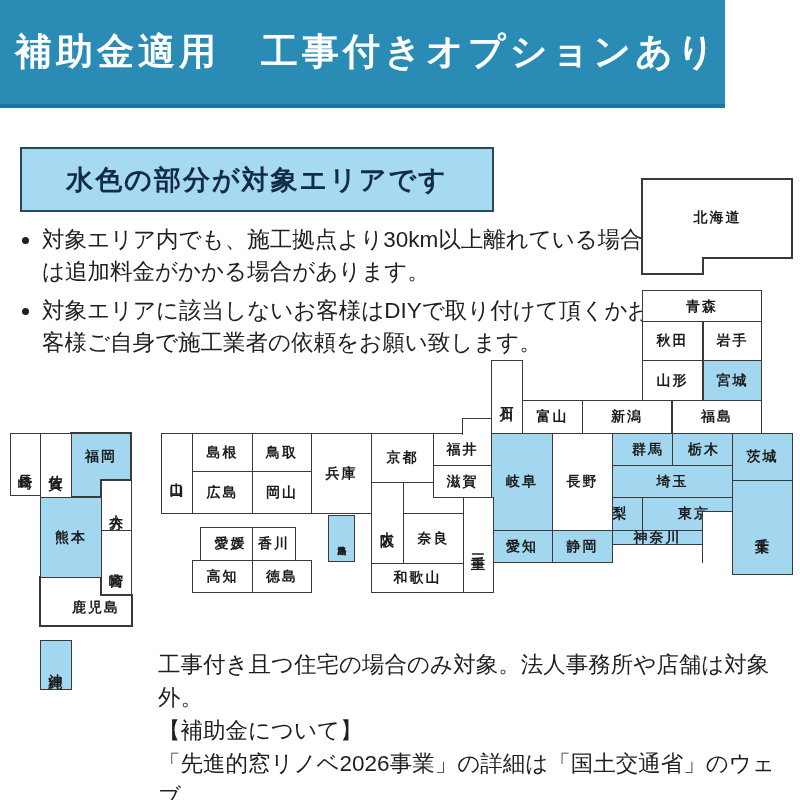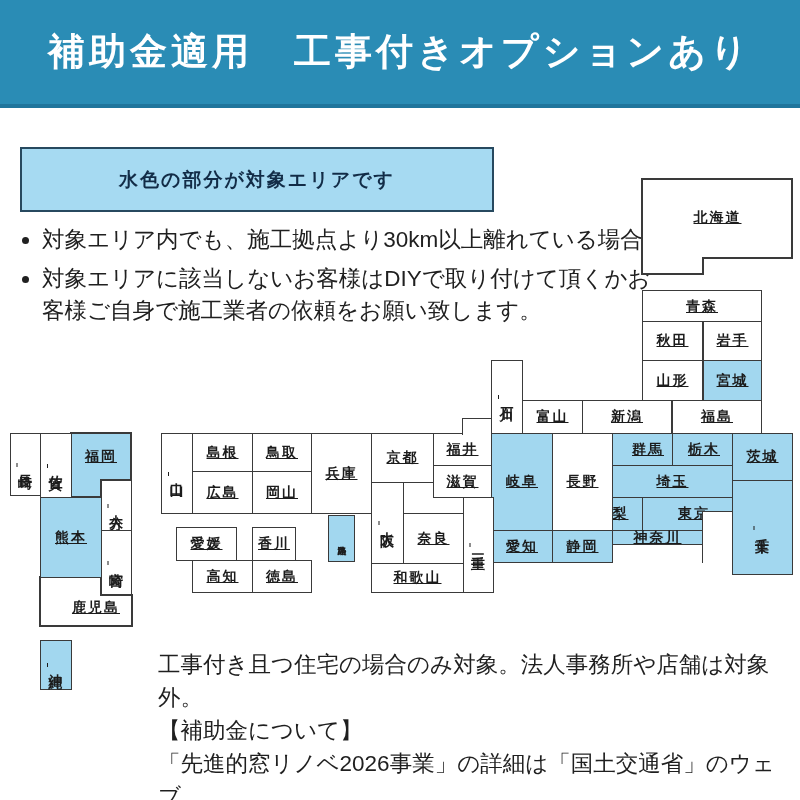--- a/index.html
+++ b/index.html
@@ -1,40 +1,40 @@
 <!DOCTYPE html>
 <html><head>
 <meta charset="utf-8">
 <style>
   html,body{margin:0;padding:0;width:800px;height:800px;background:#fff;overflow:hidden;
     font-family:"Liberation Sans",sans-serif;}
   #page{position:relative;width:800px;height:800px;background:#fff;}
 
   
-  .banner{position:absolute;left:0;top:0;width:800px;height:104px;background:#2a8cb5;
-    border-bottom:4px solid #20759c;display:flex;align-items:center;justify-content:center;}
+  .banner{position:absolute;left:0;top:0;width:716px;height:104px;background:#2a8cb5;
+    border-bottom:4px solid #20759c;display:flex;align-items:center;justify-content:center;padding-left:9px;}
   .banner-title{color:#ffffff;font-size:37px;font-weight:bold;letter-spacing:4px;white-space:nowrap;}
 
   
   .legend-box{position:absolute;left:20px;top:147px;width:470px;height:61px;background:#a6daf2;
     border:2px solid #27495f;display:flex;align-items:center;justify-content:center;}
-  .legend-text{color:#122c47;font-size:19px;font-weight:bold;letter-spacing:2px;white-space:nowrap;}
+  .legend-text{color:#122c47;font-size:27px;font-weight:bold;letter-spacing:2px;white-space:nowrap;}
 
   
   .notes{position:absolute;left:12px;top:224px;width:630px;margin:0;padding:0 0 0 30px;
     font-size:22.5px;line-height:32px;color:#202020;font-weight:500;}
   .notes li{margin-bottom:7px;}
 
   
   .footer{position:absolute;left:158px;top:648px;width:620px;font-size:22.5px;line-height:33px;color:#1f1f1f;}
 
   
   .pref{position:absolute;box-sizing:border-box;background:#fff;border:1.5px solid #3a3a3a;
     display:flex;align-items:center;justify-content:center;color:#1c1c1c;
-    font-size:14px;font-weight:bold;letter-spacing:2px;white-space:nowrap;z-index:1;text-decoration:underline;}
+    font-size:14px;font-weight:bold;letter-spacing:2px;white-space:nowrap;z-index:1;}
   .pref.blue{background:#a2d7ef;}
   .pref.vert{writing-mode:vertical-rl;text-orientation:upright;letter-spacing:2px;}
   .pref.nofill{background:transparent;border:none;z-index:1;}
   .pref.awaji{font-size:9px;letter-spacing:0;}
   .map-svg{position:absolute;left:0;top:0;z-index:0;}
   .step{position:absolute;box-sizing:border-box;background:#fff;z-index:2;
     border:1.5px solid #3a3a3a;}
   .step.fukui{border-bottom:none;}
   .step.bay{border-right:none;border-bottom:none;}
 </style>
@@ -45,21 +45,21 @@
 
   <div class="banner">
     <span class="banner-title">補助金適用　工事付きオプションあり</span>
   </div>
 
   <div class="legend-box">
     <span class="legend-text">水色の部分が対象エリアです</span>
   </div>
 
   <ul class="notes">
-    <li><span>対象エリア内でも、施工拠点より30km以上離れている場合</span><br></li>
+    <li><span>対象エリア内でも、施工拠点より30km以上離れている場合</span><br><span>は追加料金がかかる場合があります。</span></li>
     <li><span>対象エリアに該当しないお客様はDIYで取り付けて頂くかお</span><br><span>客様ご自身で施工業者の依頼をお願い致します。</span></li>
   </ul>
 
   <svg class="map-svg" width="800" height="800" viewBox="0 0 800 800">
     <path d="M642,179 L792,179 L792,258 L703,258 L703,274 L642,274 Z" fill="#ffffff" stroke="#3a3a3a" stroke-width="2"></path>
     <path d="M71,433 L131,433 L131,480 L101,480 L101,497 L71,497 Z" fill="#a2d7ef" stroke="#3a3a3a" stroke-width="2"></path>
     <path d="M40,577 L101,577 L101,595 L132,595 L132,626 L40,626 Z" fill="#ffffff" stroke="#3a3a3a" stroke-width="2"></path>
   </svg>
 
   <div>
@@ -98,21 +98,21 @@
     <div class="pref" style="left:371px;top:563px;width:93px;height:30px">和歌山</div>
     <div class="pref vert" style="left:463px;top:497px;width:31px;height:96px">三重</div>
     <div class="pref" style="left:311px;top:433px;width:61px;height:81px">兵庫</div>
     <div class="pref blue vert awaji" style="left:328px;top:515px;width:27px;height:47px">淡路島</div>
 
     <div class="pref vert" style="left:161px;top:433px;width:32px;height:81px">山口</div>
     <div class="pref" style="left:192px;top:433px;width:61px;height:39px">島根</div>
     <div class="pref" style="left:252px;top:433px;width:60px;height:39px">鳥取</div>
     <div class="pref" style="left:192px;top:471px;width:61px;height:43px">広島</div>
     <div class="pref" style="left:252px;top:471px;width:60px;height:43px">岡山</div>
-    <div class="pref" style="left:176px;top:527px;width:61px;height:34px">愛媛</div>
+    <div class="pref" style="left:200px;top:527px;width:61px;height:34px">愛媛</div>
     <div class="pref" style="left:252px;top:527px;width:44px;height:34px">香川</div>
     <div class="pref" style="left:192px;top:560px;width:61px;height:33px">高知</div>
     <div class="pref" style="left:252px;top:560px;width:60px;height:33px">徳島</div>
 
     <div class="pref vert" style="left:10px;top:433px;width:31px;height:63px">長崎</div>
     <div class="pref vert" style="left:40px;top:433px;width:32px;height:65px">佐賀</div>
     <div class="pref nofill" style="left:71px;top:433px;width:60px;height:47px">福岡</div>
     <div class="pref vert" style="left:101px;top:480px;width:31px;height:51px">大分</div>
     <div class="pref blue" style="left:40px;top:497px;width:62px;height:81px">熊本</div>
     <div class="pref vert" style="left:101px;top:530px;width:31px;height:65px">宮崎</div>

